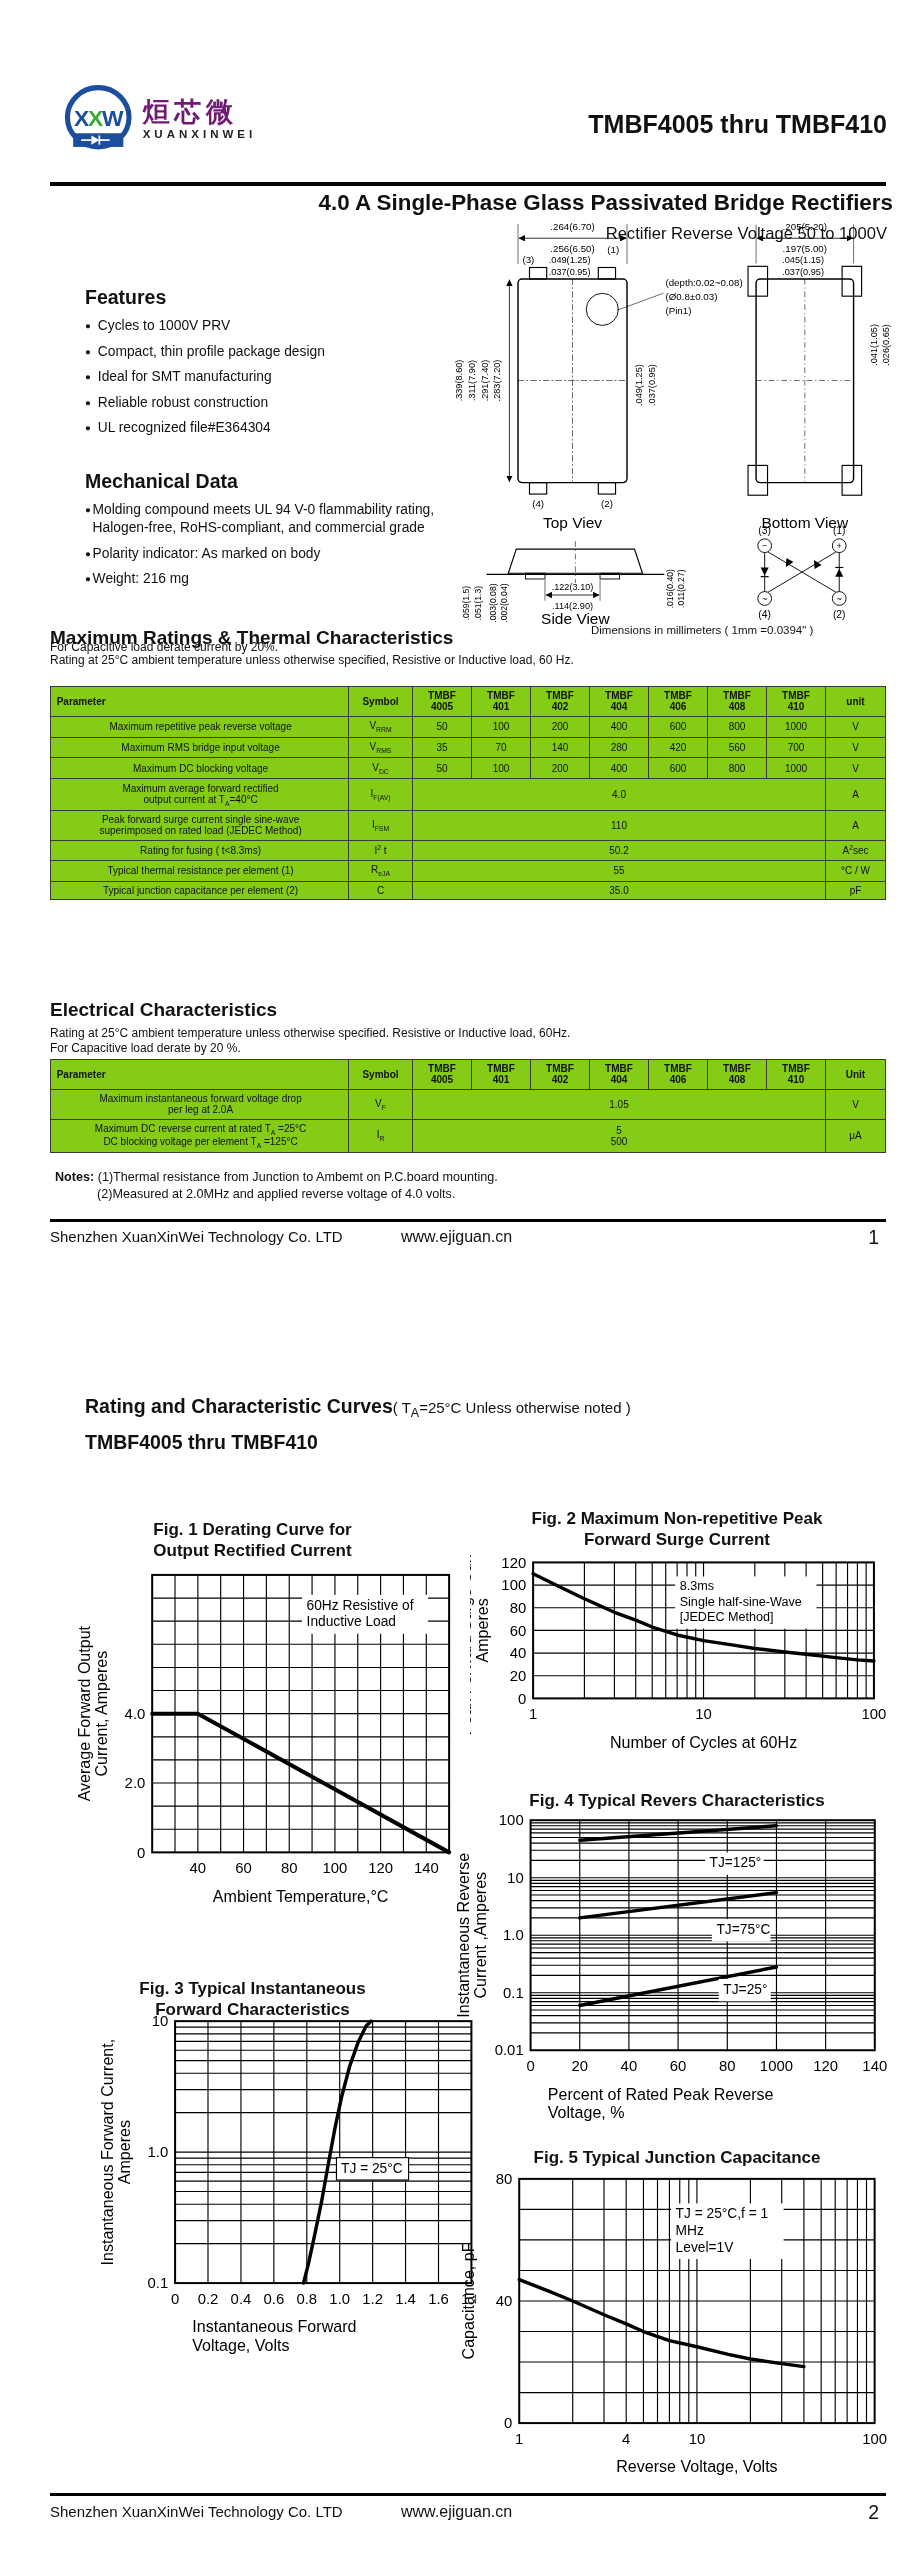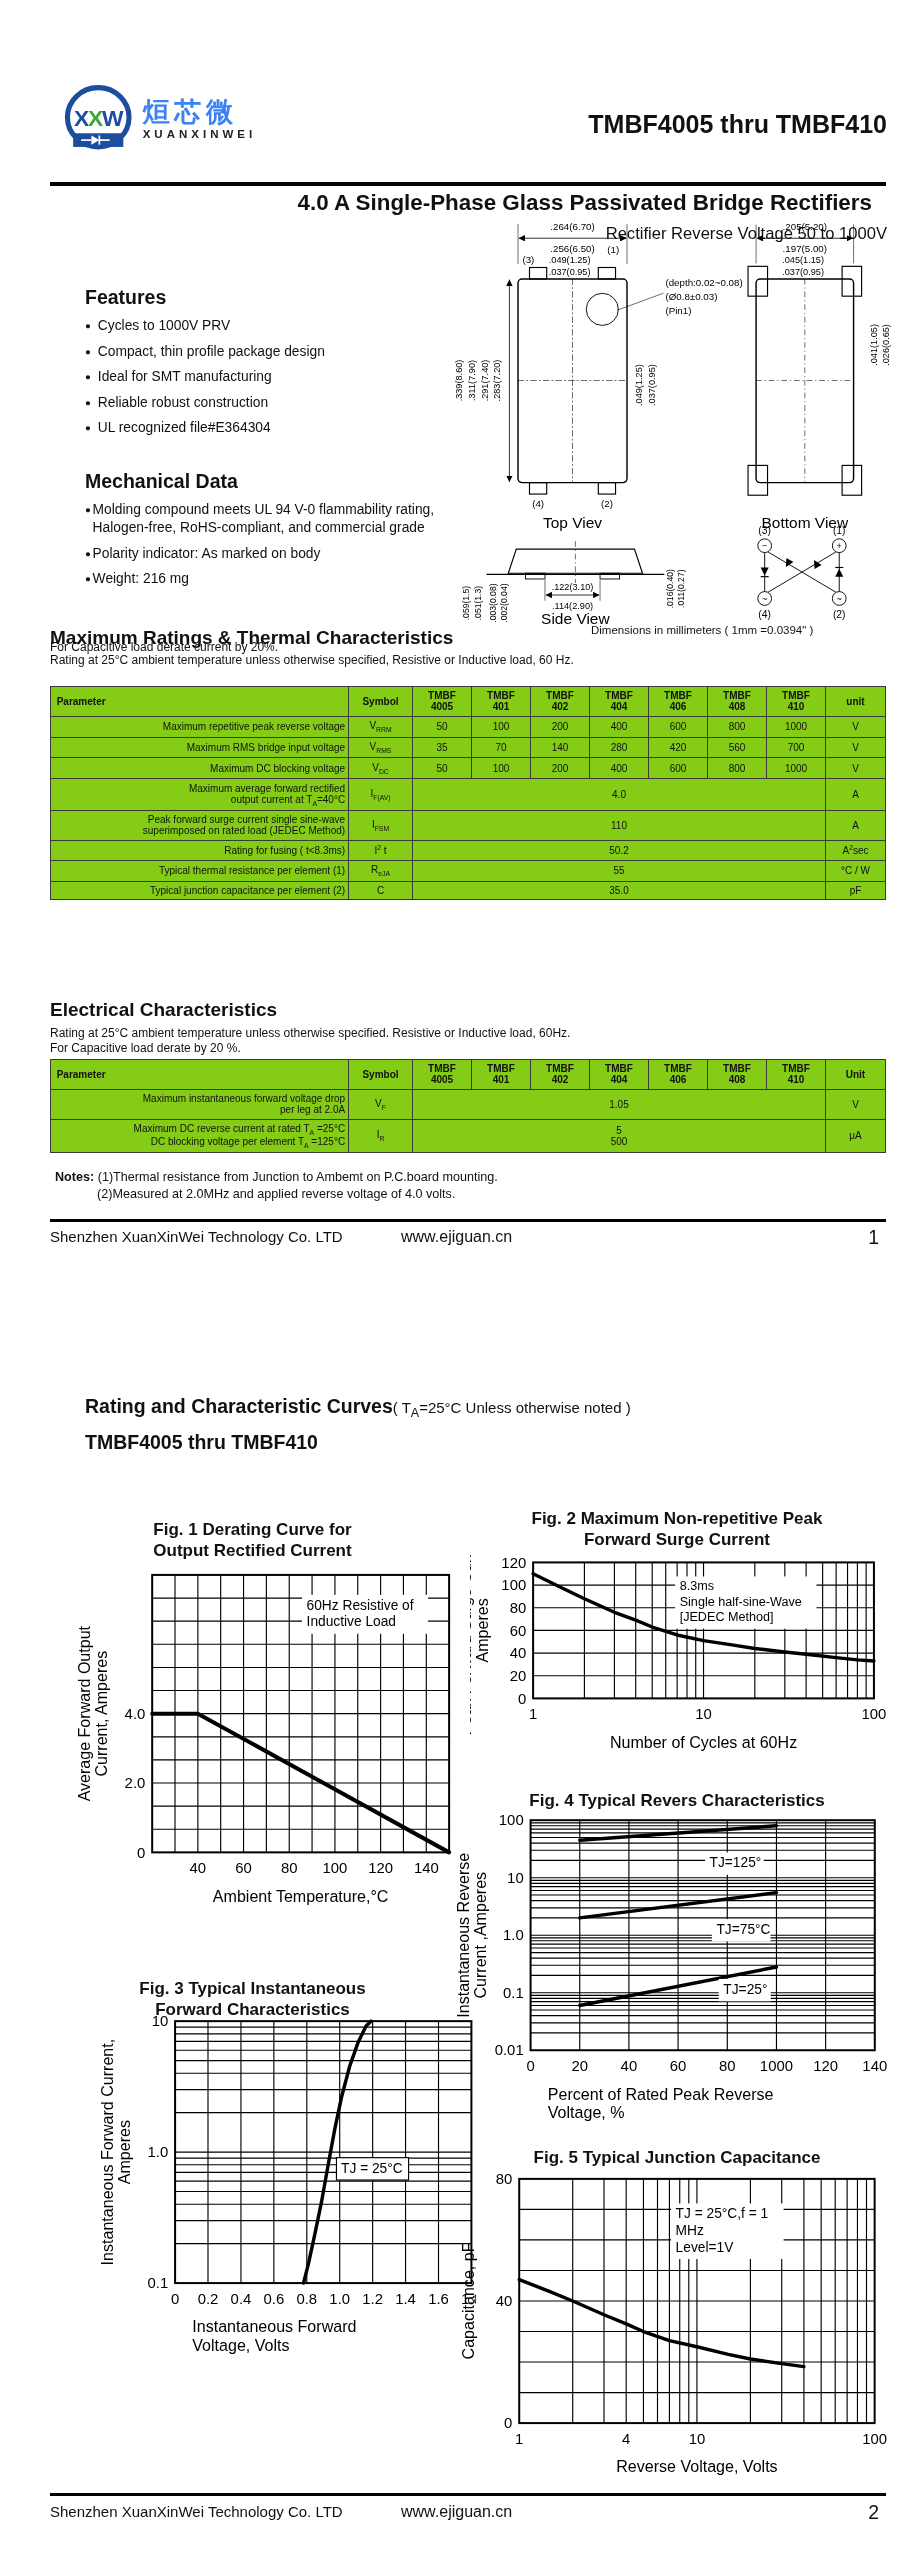--- a/index.html
+++ b/index.html
@@ -1,46 +1,46 @@
 <!DOCTYPE html>
 <html style="font-size:9.2px"><head>
 <meta charset="utf-8">
 <style>
   html,body{margin:0;padding:0;background:#fff;}
   #page{position:relative;width:912px;height:2576px;background:#fff;
         font-family:"Liberation Sans",sans-serif;color:#111;overflow:hidden;}
   .abs{position:absolute;}
   
   .logo{left:64px;top:84px;display:flex;align-items:center;gap:5.7px;}
-  .brand-zh{font-size:27px;font-weight:bold;letter-spacing:4.6px;color:#3b82f6;line-height:29px;}
+  .brand-zh{font-size:27px;font-weight:bold;letter-spacing:4.6px;color:#701a75;line-height:29px;}
   .brand-en{font-size:11.5px;letter-spacing:4px;color:#222;margin-top:1.1px;font-weight:bold;}
   .title{right:25px;top:110px;font-size:25px;font-weight:bold;white-space:nowrap;}
   .rule{background:#000;height:4px;left:50px;width:836px;}
   #rule1{top:182px;}
-  .subtitle{right:40px;top:190px;font-size:22.4px;font-weight:bold;white-space:nowrap;}
+  .subtitle{right:19px;top:190px;font-size:22.4px;font-weight:bold;white-space:nowrap;}
   .voltnote{right:25px;top:224px;font-size:16.6px;}
   
   .sechead{font-size:19.5px;font-weight:bold;}
   #features{left:85px;top:286px;width:361px;}
   #mech{left:85px;top:470px;width:390px;}
   .bul{display:flex;margin-top:7.5px;font-size:13.8px;line-height:18px;}
   .dot{font-size:9.8px;line-height:18px;}
   .features-list .dot{margin-right:6.9px;}
   .mech-list .dot{margin-right:1.7px;}
   .list{margin-top:8px;}
   
   #drawings{left:452px;top:213px;}
   .dimnote{left:591px;top:624px;font-size:11.5px;text-align:center;}
   
   .mrhead{left:50px;top:627px;font-size:19px;font-weight:bold;}
   .sub1{left:50px;font-size:12px;}
   .dtable{border-collapse:collapse;width:836px;table-layout:fixed;font-size:10px;position:absolute;left:50px;background:#84cc16;}
   .dtable th,.dtable td{border:1.1px solid #3a3a3a;padding:3.4px 2.9px;text-align:center;vertical-align:middle;}
   .dtable th{font-weight:bold;line-height:1.1;}
-  .dtable td.pcol{text-align:right;padding-left:5px;}
+  .dtable td.pcol{text-align:center;padding-left:5px;}
   .dtable sub{font-size:68%;}
   .dtable sup{font-size:68%;}
   #table1{top:686px;}
   .echead{left:50px;top:999px;font-size:19px;font-weight:bold;}
   #table2{top:1059px;}
   .notes{left:55px;top:1169px;font-size:12.6px;line-height:17px;}
   .notes .lbl{font-weight:bold;}
   .notes .n2{margin-left:42px;}
   
   #frule1{top:1219px;height:3.4px;}

